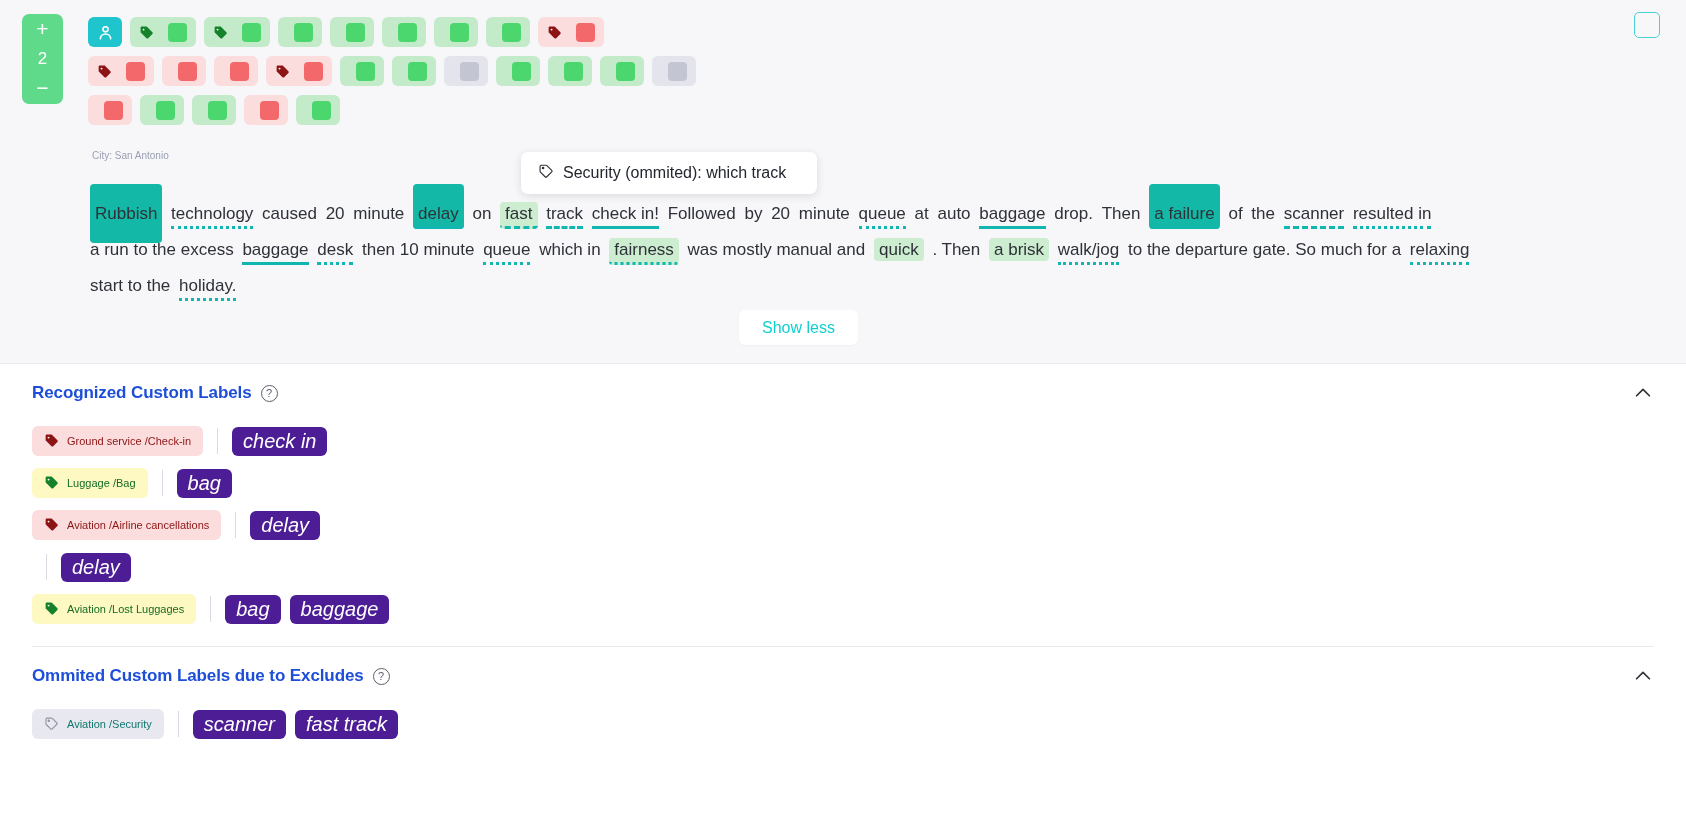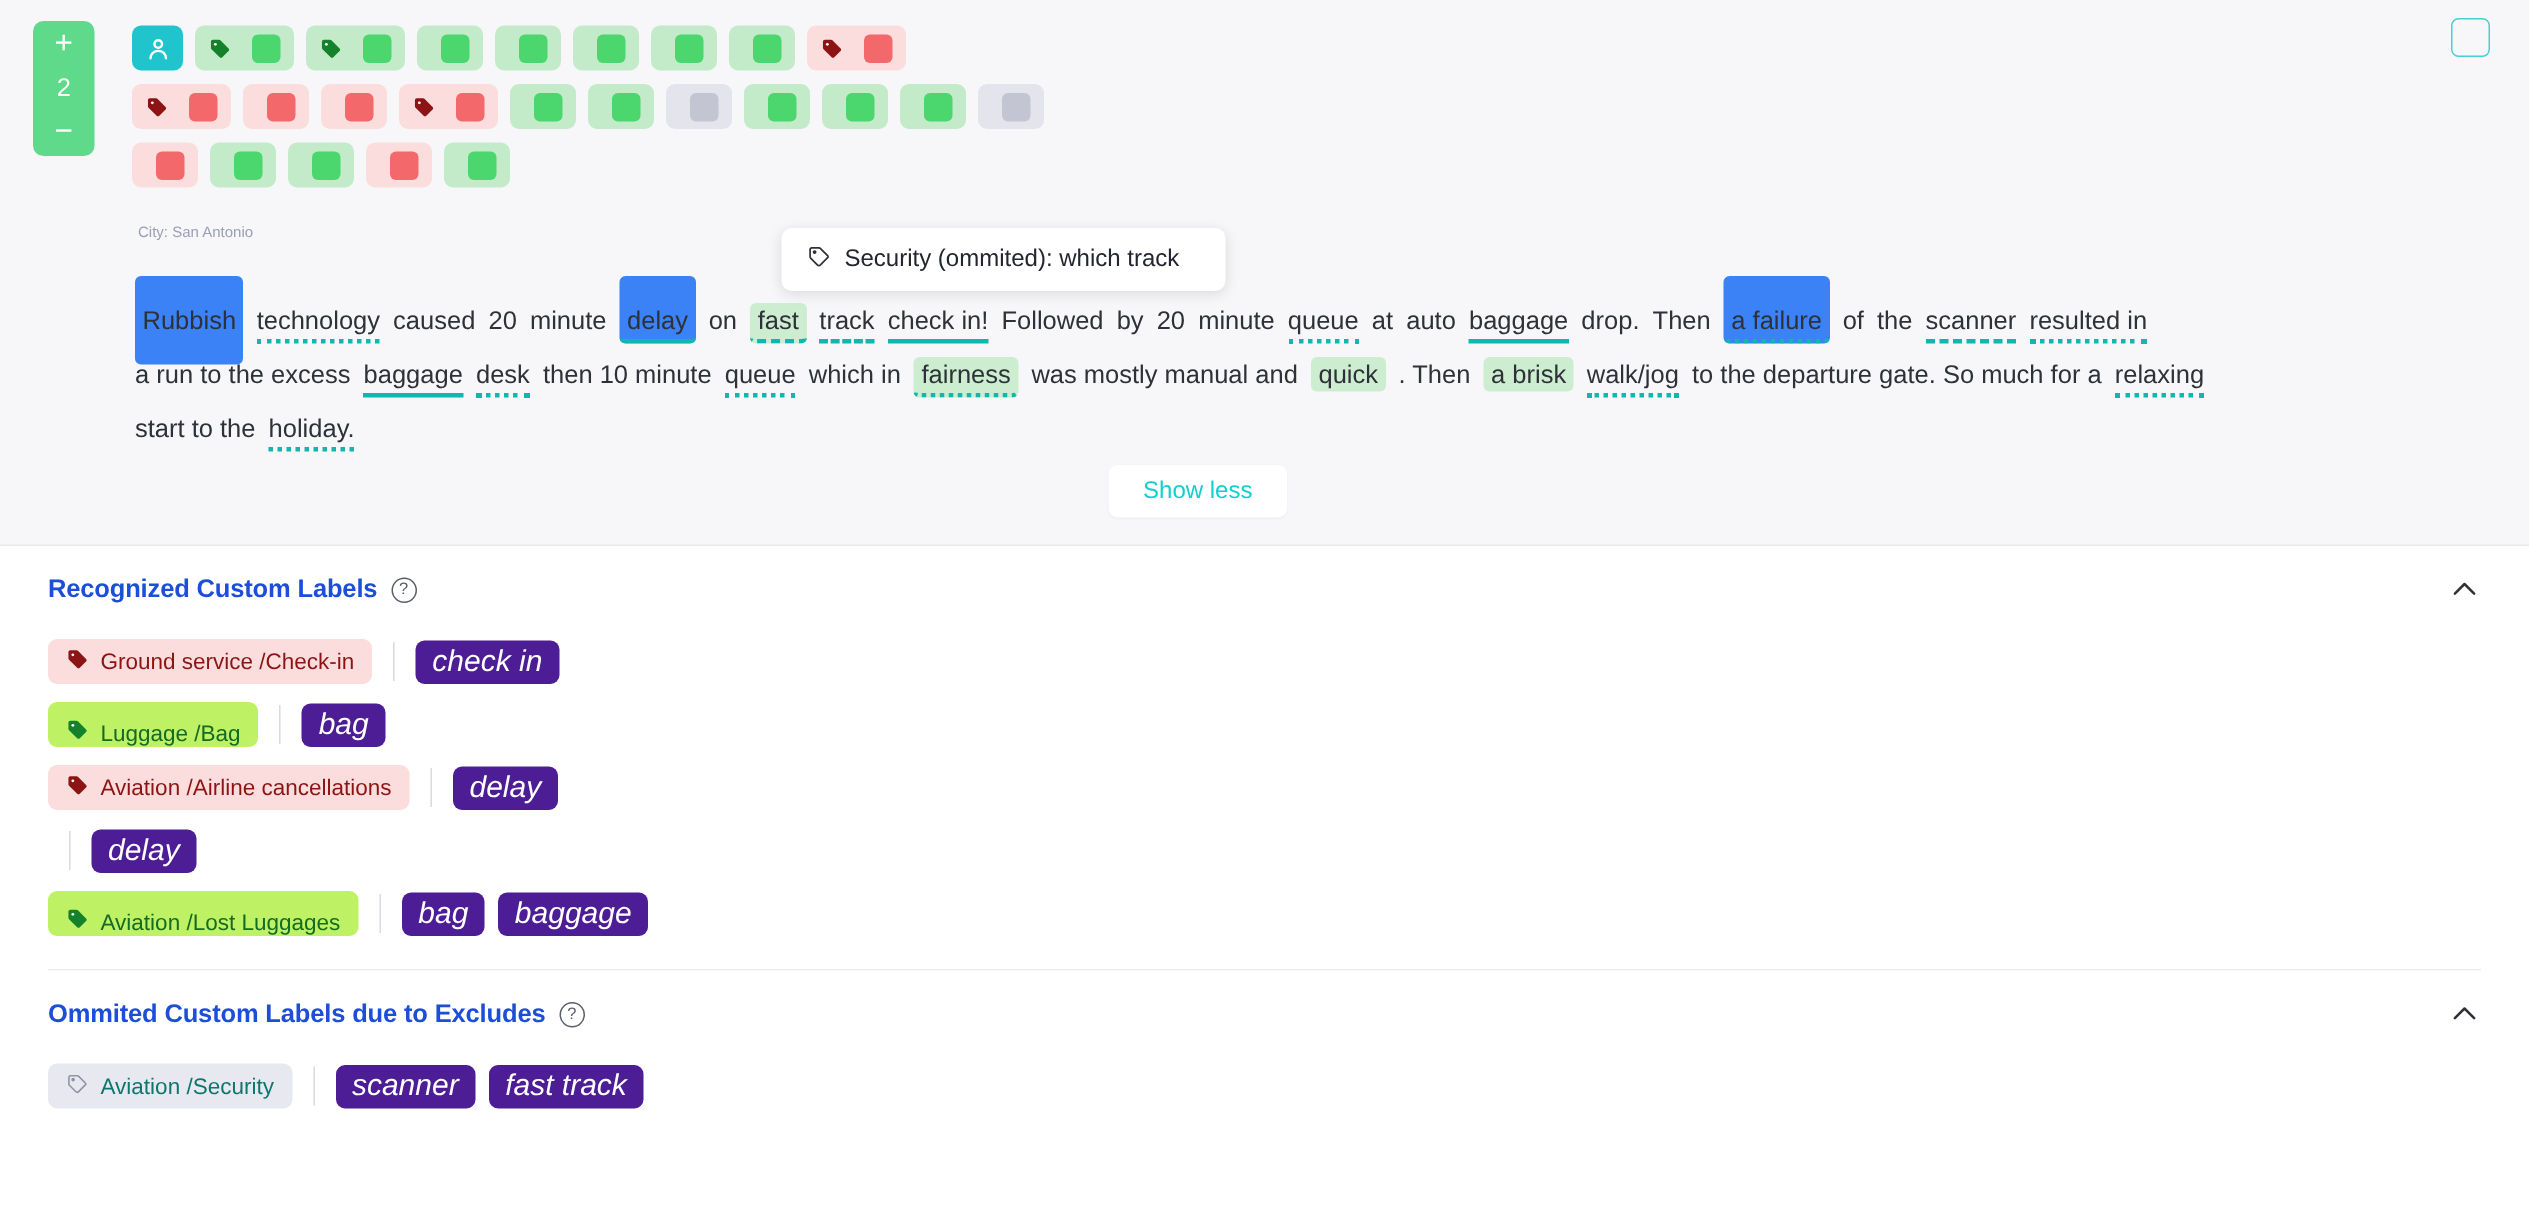--- a/index.html
+++ b/index.html
@@ -144,21 +144,21 @@
   .transcript {
     position: absolute;
     left: 88px; top: 196px;
     width: 1440px;
     font-size: 17px;
     line-height: 34px;
     color: #2e3138;
   }
   .transcript .w { position: relative; display: inline-block; padding: 1px 2px; }
   .hl-pos { background: #cdedd1; border-radius: 4px; padding: 2px 5px; margin-top: 27px; }
-  .hl-neg { background: #3b82f6; border-radius: 4px; padding: 20px 5px; }
+  .hl-neg { background: #14b8a6; border-radius: 4px; padding: 20px 5px; }
 
   
   .u-solid { border-bottom: 3px solid #12b6b0; padding-bottom: 3px; }
   .u-dot {
     border-bottom: 3px dotted #12b6b0;
     padding-bottom: 3px;
   }
   .u-dash {
     border-bottom: 3px dashed #12b6b0;
     padding-bottom: 3px;
@@ -223,26 +223,26 @@
     height: 38px;
     margin-bottom: 4px;
   }
   .lbl-chip {
     display: inline-flex;
     align-items: center;
     gap: 8px;
     height: 30px;
     padding: 0 12px;
     border-radius: 6px;
-    font-size: 15px;
+    font-size: 11px;
     white-space: nowrap;
     cursor: pointer;
   }
   .lbl-chip.neg { background: #fbdddd; color: #8d1414; }
-  .lbl-chip.pos { background: #bef264; color: #146b23; align-items: flex-end; }
+  .lbl-chip.pos { background: #fef9c3; color: #146b23; }
   .lbl-chip.neu { background: #e8e9f0; color: #0f766e; }
   .row-sep {
     width: 1px; height: 26px;
     background: #d9dae2;
     margin: 0 14px;
     flex: 0 0 auto;
   }
   .kw-chip {
     display: inline-flex;
     align-items: center;

